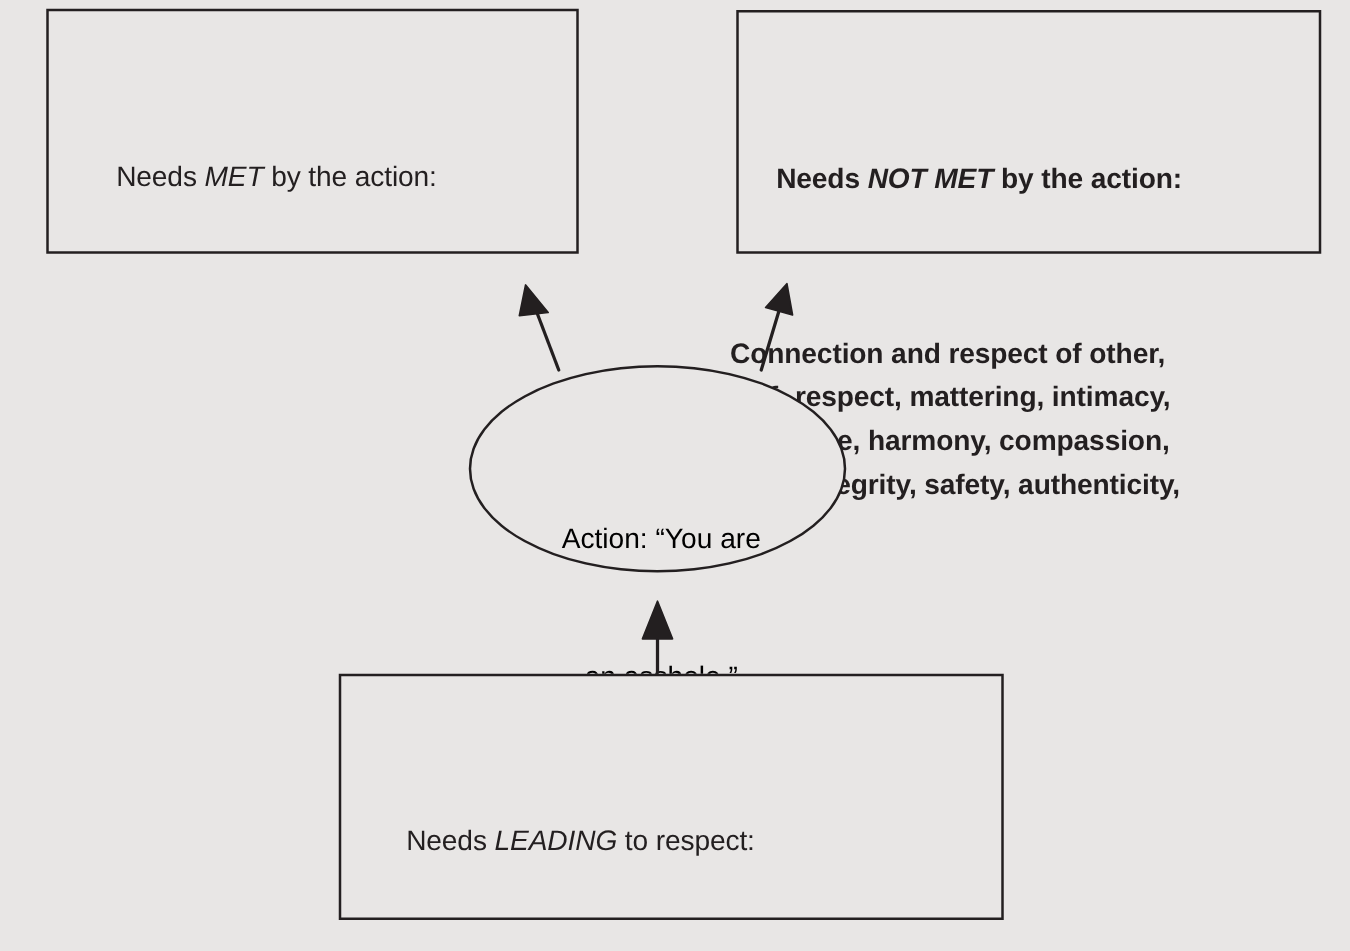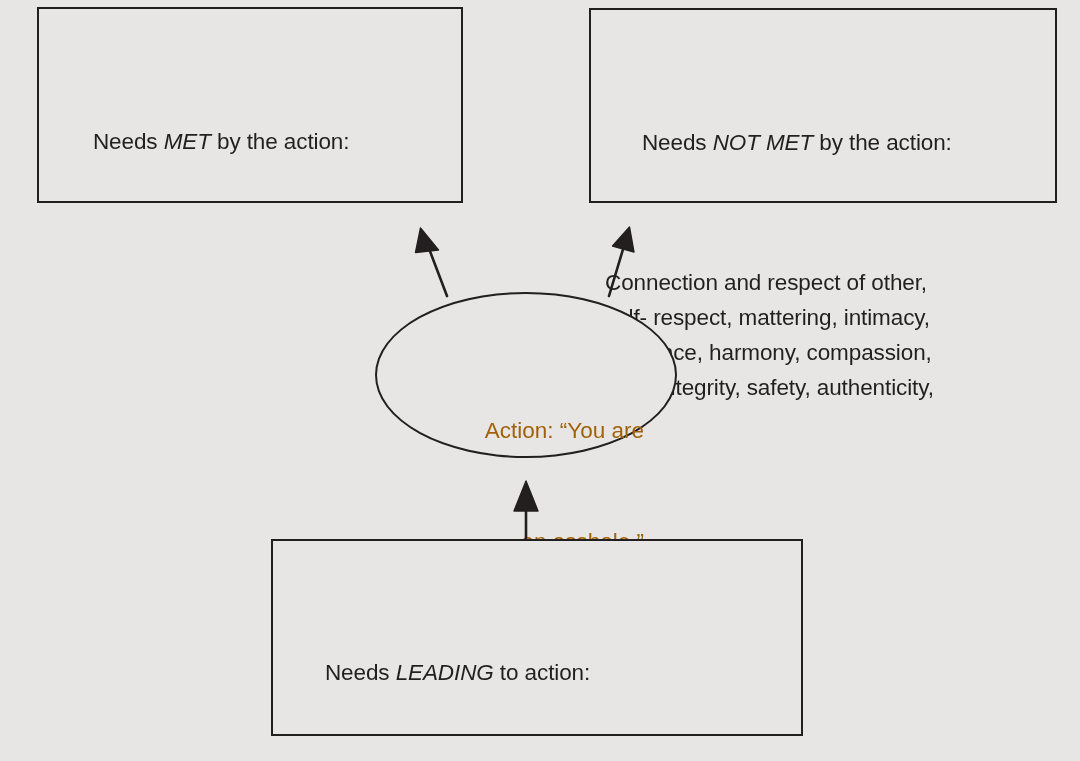--- a/index.html
+++ b/index.html
@@ -48,23 +48,24 @@
     top: 19px;
     width: 400px;
   }
   #box-notmet {
     left: 589px;
     top: 8px;
     width: 468px;
     height: 195px;
   }
   #box-notmet-text {
-    left: 605px;
+    left: 584px;
     top: 20px;
     width: 450px;
+    font-weight: bold;
   }
   #box-leading {
     left: 271px;
     top: 539px;
     width: 532px;
     height: 197px;
   }
   #box-leading-text {
     left: 288px;
     top: 550px;
@@ -81,22 +82,22 @@
     border-radius: 50%;
     background: #e8e6e5;
   }
   #ellipse-text {
     position: absolute;
     left: 414px;
     top: 338px;
     width: 230px;
     font-size: 22.5px;
     line-height: 37px;
-    color: #a16207;
-    text-align: right;
+    color: #000000;
+    text-align: center;
     white-space: pre-wrap;
   }
   #arrow-layer {
     position: absolute;
     left: 0;
     top: 0;
     width: 1080px;
     height: 761px;
     pointer-events: none;
   }
@@ -126,21 +127,21 @@
 
   <div id="ellipse-action"></div>
   <div id="ellipse-text">
     <div>Action: “You are</div>
     <div>an asshole.”</div>
   </div>
 
   <div class="node-box" id="box-leading"></div>
   <div class="box-text" id="box-leading-text">
     <div class="box-heading">
-      <span>Needs </span><em>LEADING</em><span> to action:</span>
+      <span>Needs </span><em>LEADING</em><span> to respect:</span>
     </div>
     
   </div>
 
   <svg id="arrow-layer" viewBox="0 0 1080 761">
     <g>
       <line x1="447" y1="296" x2="428" y2="246" stroke="#231f20" stroke-width="2.6" stroke-linecap="round"></line>
       <polygon points="420.5,228 438.5,250 415.5,252.5" fill="#231f20" stroke="#231f20" stroke-width="1.4" stroke-linejoin="round"></polygon>
     </g>
     <g>

